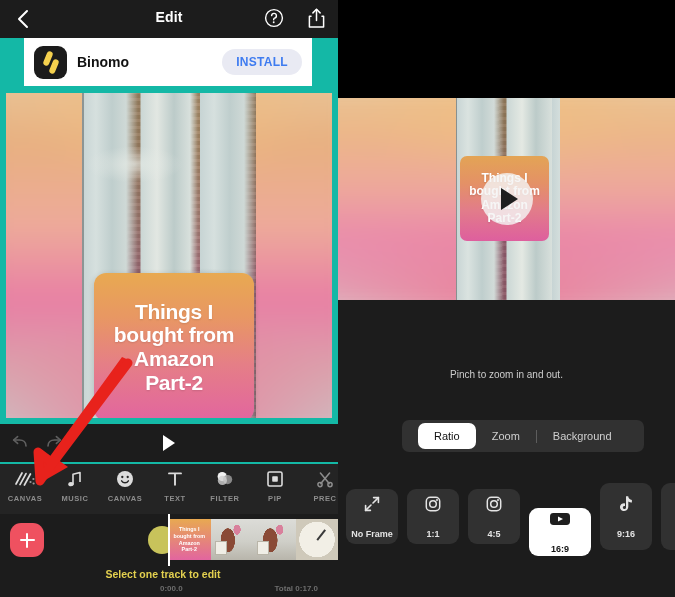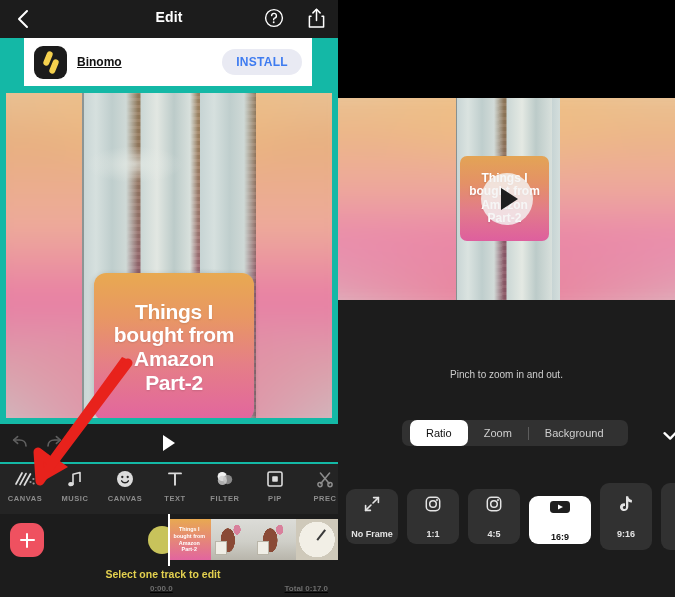--- a/index.html
+++ b/index.html
@@ -59,21 +59,21 @@
     overflow: hidden;
   }
   .ad-icon i {
     position: absolute; width: 6px; height: 15px; border-radius: 3px;
     background: #f5d14e; transform: rotate(22deg);
   }
   .ad-icon i.s1 { left: 11px; top: 5px; }
   .ad-icon i.s2 { left: 17px; top: 13px; }
   .ad-name {
     margin-left: 10px; color: #111;
-    font-size: 12px; font-weight: bold; text-decoration: underline;
+    font-size: 14px; font-weight: bold;
   }
   .ad-install {
     margin-left: auto;
     background: #e9eaf3; color: #3f7cf0;
     font-size: 12px; font-weight: bold;
     padding: 6px 14px; border-radius: 13px;
     letter-spacing: .3px;
   }
 
   
@@ -222,22 +222,21 @@
     width: 2px; height: 52px; background: #fff;
   }
   .hint {
     position: absolute; left: 0; right: 12px; top: 54px;
     text-align: center;
     color: #e3d04f; font-size: 10.5px; font-weight: bold;
   }
   .times {
     position: absolute; left: 0; right: 0; top: 70px;
     display: flex; justify-content: space-between;
-    padding: 0 10px;
-    text-decoration: underline;
+    padding: 0 20px;
   }
   .times span { color: #6d6d6d; font-size: 8px; font-weight: bold; }
   .times span.cur { margin-left: 140px; }
 
   
   .annot-arrow {
     position: absolute; left: 0; top: 355px;
     width: 170px; height: 135px;
     pointer-events: none; z-index: 9;
   }
@@ -308,21 +307,21 @@
     text-align: center; color: #cdcdcd; font-size: 10px;
   }
   .seg-row {
     position: absolute; left: 0; right: 0; top: 420px;
     display: flex; align-items: center;
   }
   .segmented {
     margin-left: 64px;
     display: flex; align-items: center;
     background: #313131; border-radius: 7px;
-    height: 26px; padding: 8px;
+    height: 26px; padding: 16px;
   }
   .seg {
     height: 26px; padding: 0 16px;
     display: flex; align-items: center; justify-content: center;
     color: #cfcfcf; font-size: 11px; border-radius: 7px;
     white-space: nowrap;
   }
   .seg.active { background: #fff; color: #111; font-weight: normal; }
   .seg-div { width: 1px; height: 13px; background: #5d5d5d; }
   .confirm-check { margin-left: 34px; display: flex; align-items: center; }
@@ -334,21 +333,21 @@
   }
   .rcard {
     width: 52px; height: 55px;
     background: #313131; border-radius: 9px;
     display: flex; flex-direction: column;
     align-items: center; justify-content: center; gap: 16px;
     flex: 0 0 auto;
   }
   .rcard.tall { height: 67px; margin-top: -6px; }
   .rcard.sel {
-    background: #fff; width: 62px; height: 48px; margin-top: 7px;
+    background: #fff; width: 62px; height: 48px; margin-top: 19px;
   }
   .rcard .r-ico { height: 18px; display: flex; align-items: center; justify-content: center; }
   .rcard .r-lbl { color: #e4e4e4; font-size: 9px; font-weight: bold; white-space: nowrap; }
   .rcard.sel .r-lbl { color: #111; }
 </style>
 </head>
 <body>
 
 <div class="screen">
 

